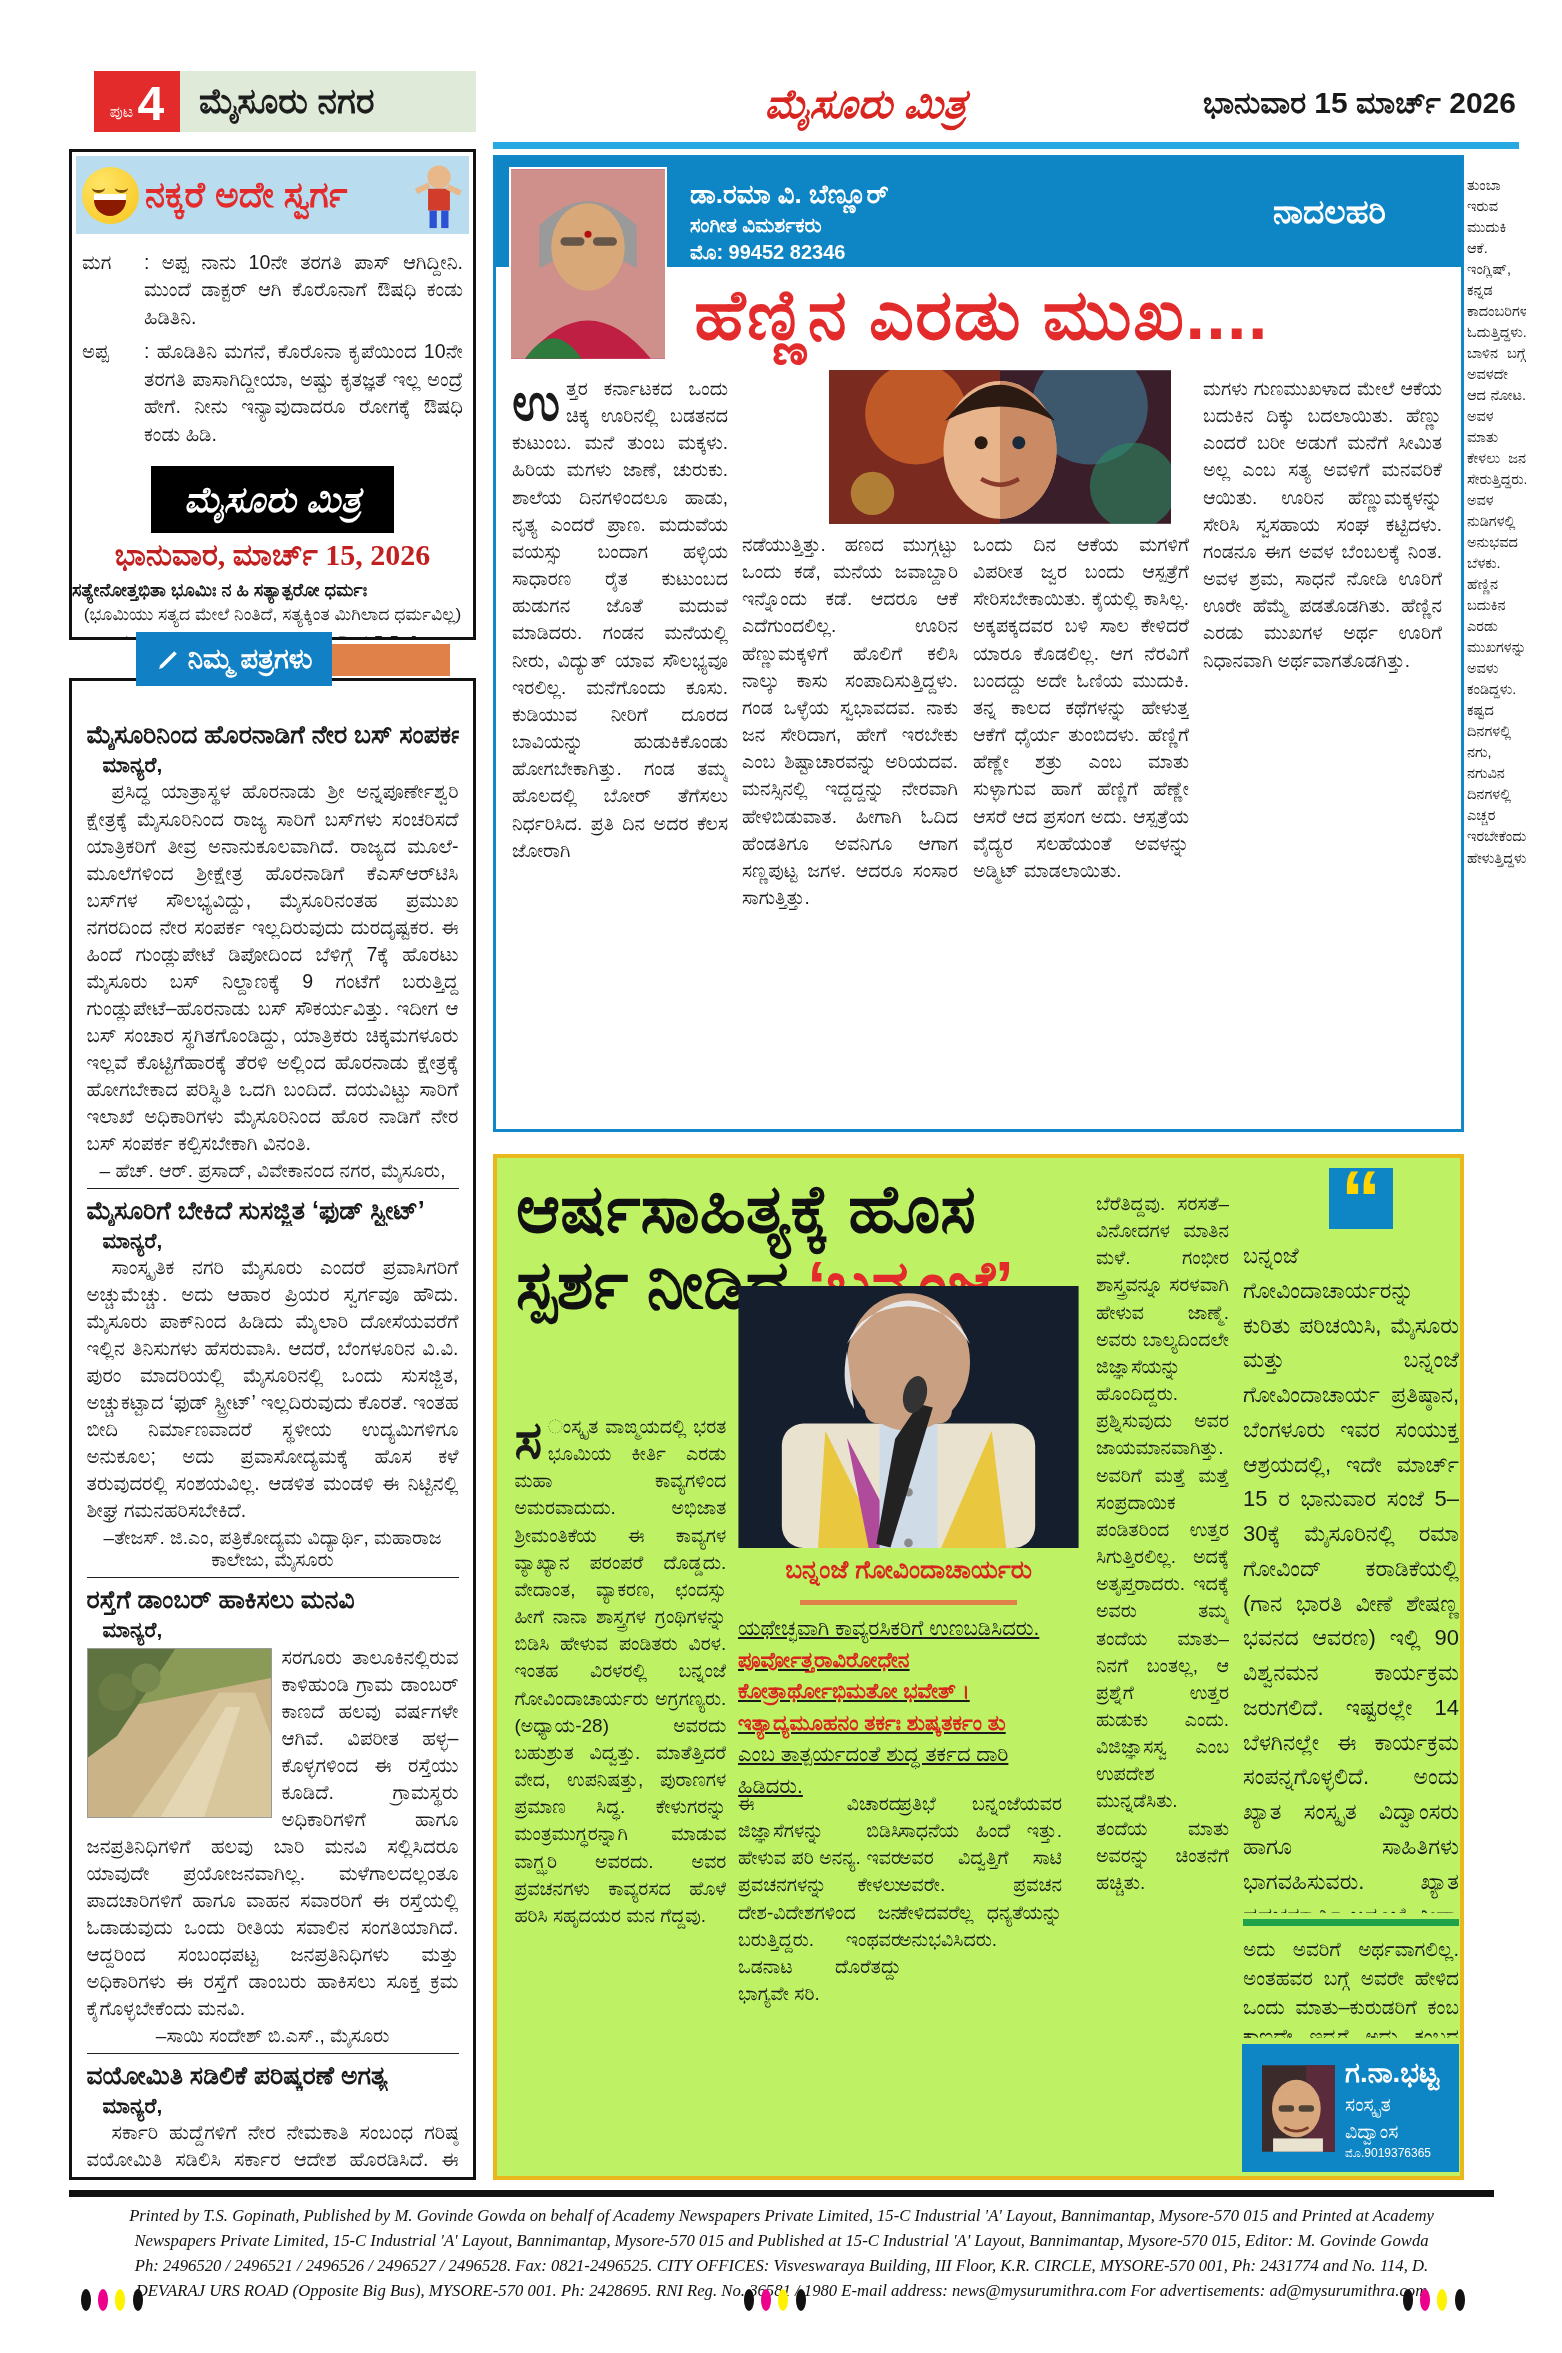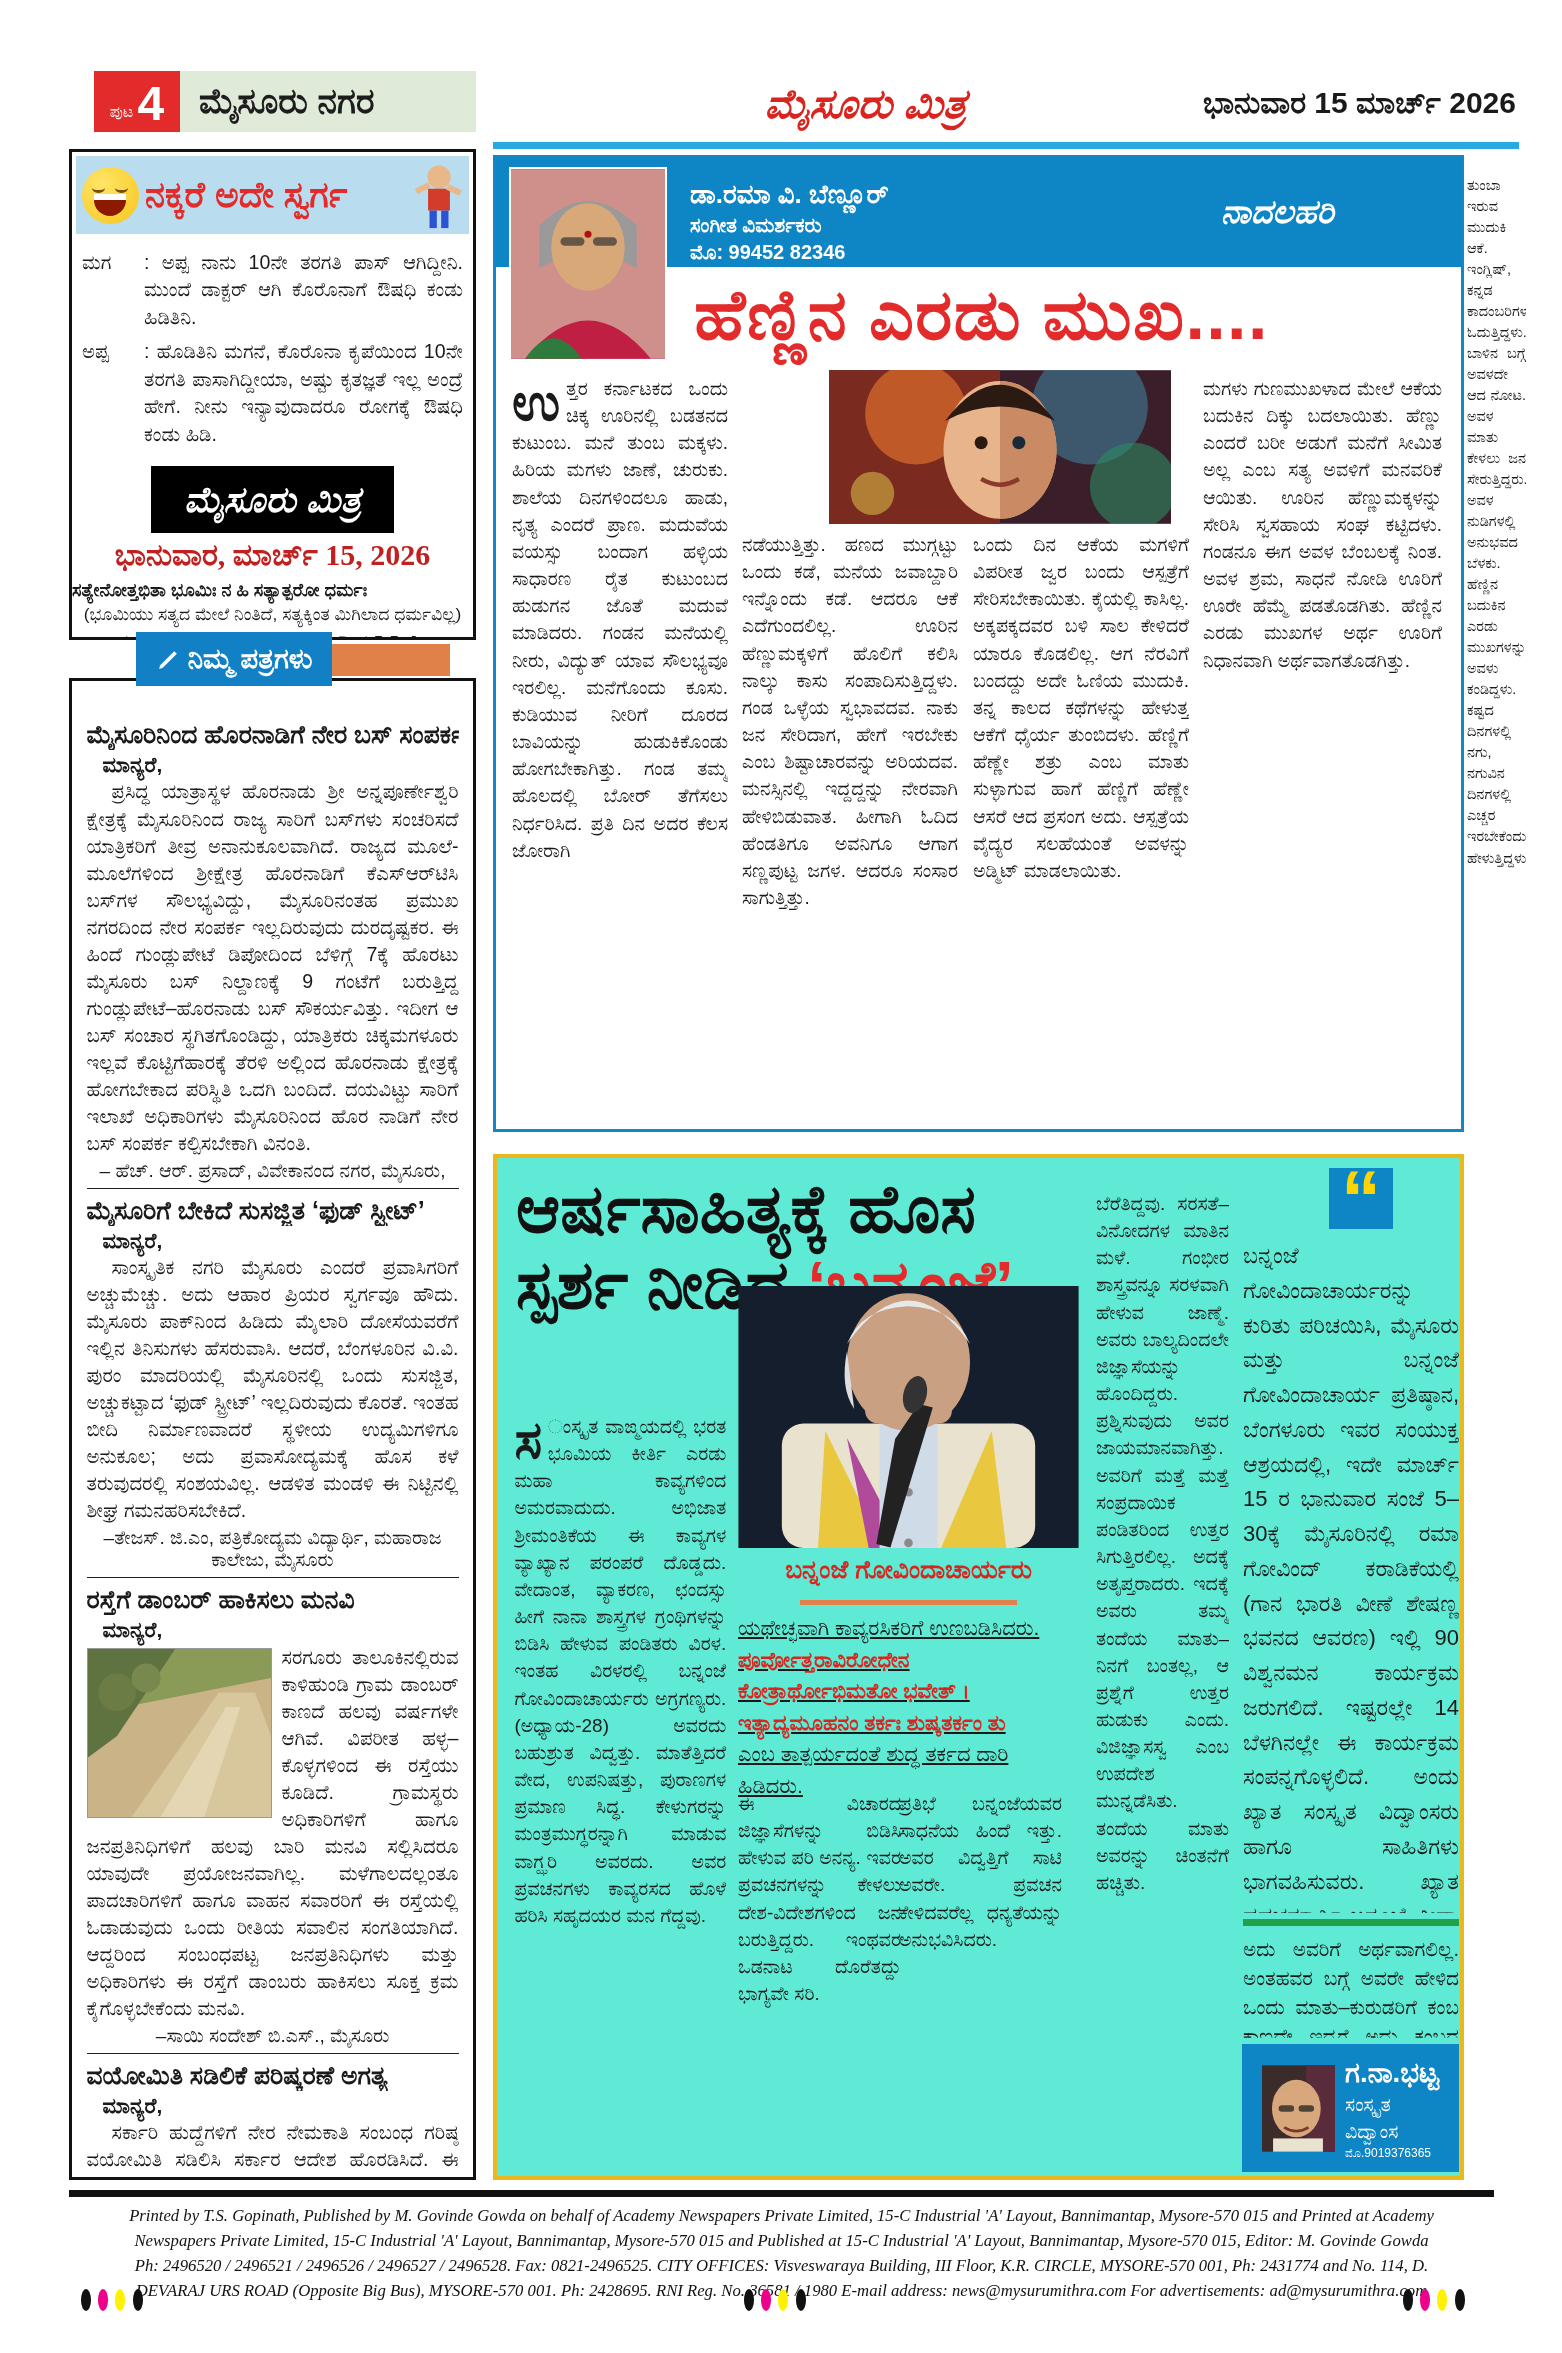--- a/index.html
+++ b/index.html
@@ -54,21 +54,21 @@
   .author-info{color:#fff;line-height:1.35;}
   .author-info .nm{font-size:26px;font-weight:bold;text-align:right;}
   .author-info .rl,.author-info .ph{font-size:20px;font-weight:bold;}
   .nadalahari{color:#fff;font-size:33px;font-weight:bold;}
   .main-headline{color:#e42b2b;font-size:70px;font-weight:800;text-align:center;letter-spacing:1.4px;}
   .mcol{font-size:19px;line-height:1.43;text-align:justify;overflow:hidden;}
   .dropcap{float:left;font-size:52px;line-height:0.9;font-weight:bold;padding:4.3px 5.8px 0 0;}
   .right-strip{font-size:14.5px;line-height:1.45;text-align:justify;overflow:hidden;}
 
   
-  .gold-box{border:4.3px solid #eab71c;box-sizing:border-box;background:#5eead4;}
+  .gold-box{border:4.3px solid #eab71c;box-sizing:border-box;background:#bef264;}
   .headline2{font-size:67px;font-weight:800;line-height:1.14;color:#111;}
   .headline2 .red{color:#e42b2b;}
   .caption{color:#d9251f;font-size:25px;font-weight:bold;text-align:center;}
   .cap-rule{width:217px;height:5px;background:#e0814a;margin:8.7px auto 0;}
   .verse{font-size:21px;line-height:1.5;text-decoration:underline;}
   .verse .rv{color:#d9251f;font-weight:bold;}
   .quote-icon{background:#0e86c6;display:flex;align-items:flex-start;justify-content:center;}
   .quote-icon span{color:#ffd400;font-size:80px;line-height:0.78;font-weight:bold;}
   .quote-txt{font-size:22px;line-height:1.58;font-weight:500;text-align:justify;overflow:hidden;}
   .green-rule{background:#1fa24a;}
@@ -201,21 +201,21 @@
       <rect x="116" y="96" width="34" height="12" rx="6" fill="#333" opacity="0.7"></rect>
       <circle cx="109" cy="92" r="5" fill="#b01010"></circle>
       <path d="M20 268 Q109 160 198 268 Z" fill="#c01f44"></path>
       <path d="M20 268 Q60 210 100 268 Z" fill="#2f7a3d"></path>
     </svg>
     <div class="abs author-info" style="left:194px;top:19px;">
       <div class="nm">ಡಾ.ರಮಾ ವಿ. ಬೆಣ್ಣೂರ್</div>
       <div class="rl">ಸಂಗೀತ ವಿಮರ್ಶಕರು</div>
       <div class="ph">ಮೊ: 99452 82346</div>
     </div>
-    <div class="abs nadalahari" style="left:725px;top:35px;width:217px;font-style:italic;">ನಾದಲಹರಿ</div>
+    <div class="abs nadalahari" style="left:725px;top:35px;width:217px;text-align:center;">ನಾದಲಹರಿ</div>
 
     <div class="abs main-headline" style="left:65px;top:117px;width:841px;">ಹೆಣ್ಣಿನ ಎರಡು ಮುಖ....</div>
 
     <svg class="abs" style="left:333px;top:212px;" width="342" height="154" viewBox="0 0 472 212">
       <rect width="472" height="212" fill="#3a1f2b"></rect>
       <rect x="0" y="0" width="236" height="212" fill="#7a2a1e"></rect>
       <circle cx="120" cy="60" r="70" fill="#d86a2c" opacity="0.75"></circle>
       <circle cx="360" cy="50" r="80" fill="#3f6f8a" opacity="0.7"></circle>
       <circle cx="420" cy="160" r="60" fill="#2c8a62" opacity="0.6"></circle>
       <ellipse cx="236" cy="110" rx="78" ry="95" fill="#e8b48c"></ellipse>

